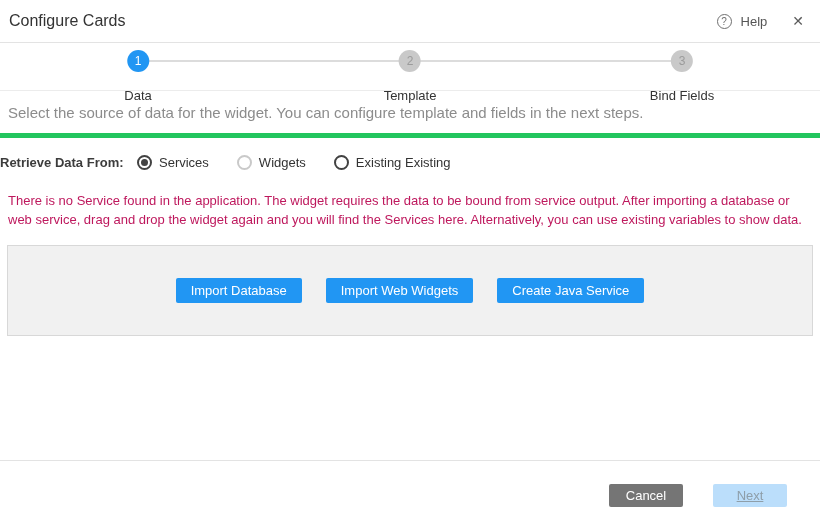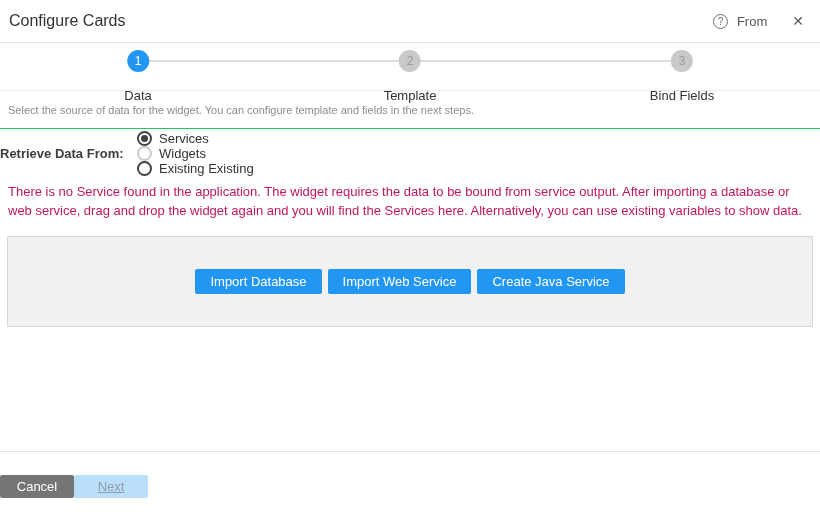--- a/index.html
+++ b/index.html
@@ -37,30 +37,30 @@
     width:22px; height:22px; border-radius:50%; margin:0 auto;
     display:flex; align-items:center; justify-content:center;
     font-size:12px; position:relative; z-index:2;
   }
   .step.active .step-circle { background:#2196f3; color:#fff; }
   .step.inactive .step-circle { background:#c9c9c9; color:#9b9b9b; }
   .step-label { font-size:13px; color:#333; margin-top:16px; white-space:nowrap; }
 
   
   .intro {
-    padding:13px 8px 12px 8px; border-bottom:1px solid #22c55e;
-    font-size:11px; color:#8c8c8c;
+    padding:13px 8px 12px 8px; border-bottom:5px solid #22c55e;
+    font-size:15px; color:#8c8c8c;
   }
 
   
   .retrieve-row {
     display:flex; align-items:center; padding:15px 8px 0 0; height:34px;
   }
   .retrieve-label { font-size:13px; font-weight:600; color:#3c3c3c; width:137px; }
-  .radio-group { display:flex; align-items:flex-start;flex-direction:column; }
+  .radio-group { display:flex; align-items:center; }
   .radio-opt { display:flex; align-items:center; margin-right:28px; cursor:pointer; }
   .radio {
     width:15px; height:15px; border-radius:50%; border:2px solid #424242;
     position:relative; flex:0 0 auto;
   }
   .radio.selected::after {
     content:""; position:absolute; top:2px; left:2px; right:2px; bottom:2px;
     background:#424242; border-radius:50%;
   }
   .radio.disabled { border-color:#c9c9c9; }
@@ -69,52 +69,52 @@
   
   .notice {
     margin:19px 8px 0 8px; font-size:13px; color:#be185d; line-height:19px;
     max-width:806px;
   }
 
   
   .panel {
     margin:16px 7px 0 7px; height:91px;
     background:#f1f1f1; border:1px solid #d8d8d8;
-    display:flex; align-items:center; justify-content:center; gap:6px;
+    display:flex; align-items:center; justify-content:center; gap:24px;
   }
   .svc-btn {
     height:25px; padding:0 15px; background:#2196f3; color:#fff;
     border:none; border-radius:2px; font-size:13px;
     font-family:"Liberation Sans", sans-serif; cursor:pointer;
   }
 
   
   .footer-divider { margin-top:124px; border-top:1px solid #e3e3e3; }
   .footer {
-    display:flex; 
+    display:flex; justify-content:flex-end; gap:30px;
     padding:23px 33px 0 0;
   }
   .btn {
     width:74px; height:23px; border:none; border-radius:2px;
     font-size:13px; font-family:"Liberation Sans", sans-serif;
     display:flex; align-items:center; justify-content:center;
   }
   .btn-cancel { background:#757575; color:#fff; cursor:pointer; }
   .btn-next { background:#bbdefb; color:#8e9ea9; cursor:default;text-decoration:underline; }
 </style>
 </head>
 <body>
 
 <div class="dialog">
 
   <div class="hdr">
     <div class="hdr-title">Configure Cards</div>
     <div class="hdr-right">
       <span class="help-icn">?</span>
-      <span class="help-lbl">From</span>
+      <span class="help-lbl">Help</span>
       <span class="close-icn">✕</span>
     </div>
   </div>
 
   <div class="stepper">
     <div class="track"></div>
     <div class="step step-1 active">
       <div class="step-circle">1</div>
       <div class="step-label">Data</div>
     </div>
@@ -145,21 +145,21 @@
         <span class="radio"></span>
         <span class="radio-lbl">Existing Existing</span>
       </div>
     </div>
   </div>
 
   <p class="notice">There is no Service found in the application. The widget requires the data to be bound from service output. After importing a database or web service, drag and drop the widget again and you will find the Services here. Alternatively, you can use existing variables to show data.</p>
 
   <div class="panel">
     <button class="svc-btn">Import Database</button>
-    <button class="svc-btn">Import Web Service</button>
+    <button class="svc-btn">Import Web Widgets</button>
     <button class="svc-btn">Create Java Service</button>
   </div>
 
   <div class="footer-divider"></div>
   <div class="footer">
     <button class="btn btn-cancel">Cancel</button>
     <button class="btn btn-next" disabled="">Next</button>
   </div>
 
 </div>

